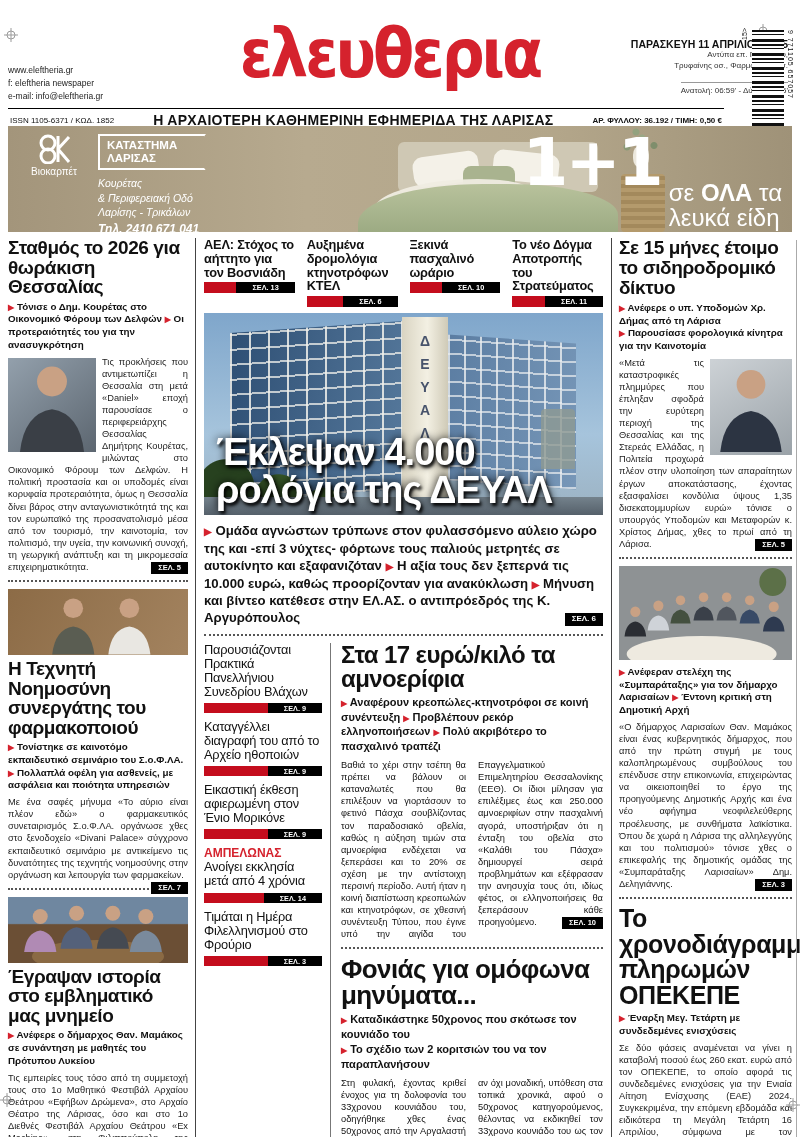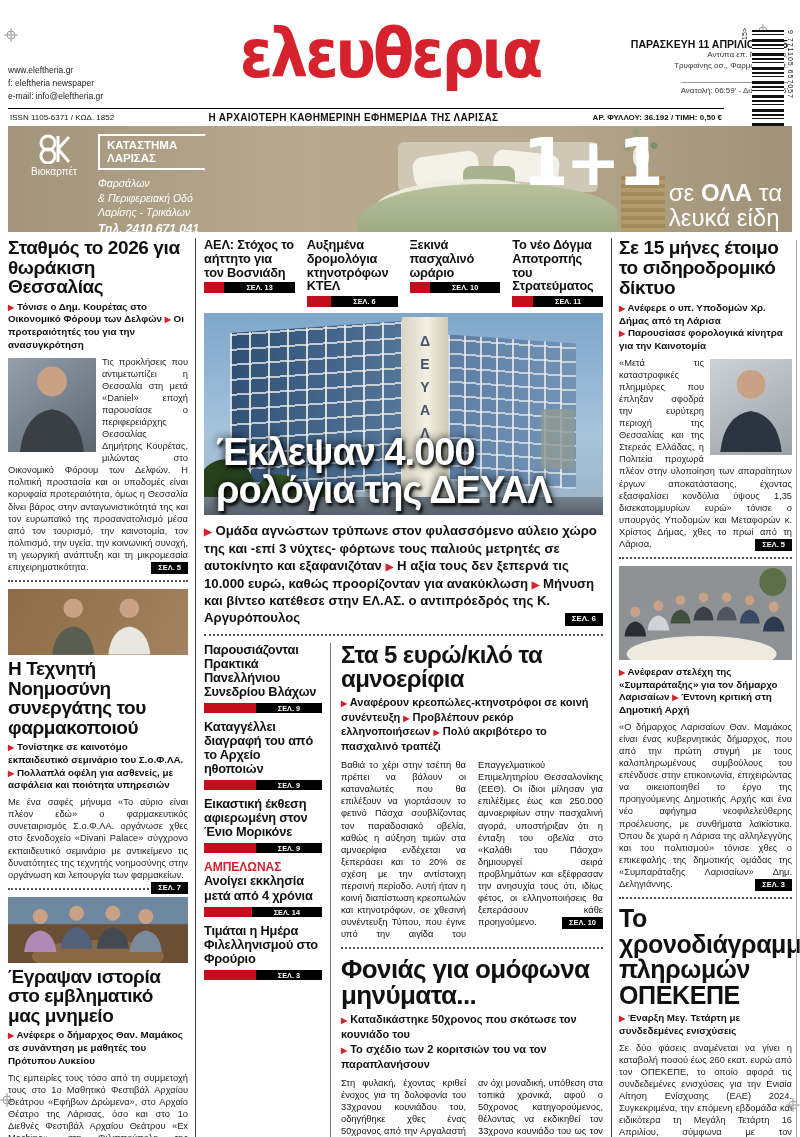--- a/index.html
+++ b/index.html
@@ -16,21 +16,21 @@
   .mh-contact { width:150px; font-size:8.5px; line-height:1.5; padding-top:38px; color:#222; }
   .mh-logo { flex:1; text-align:center; color:#d5222d; font-weight:900; font-size:60px; letter-spacing:-3px;
              transform:scaleY(1.12); line-height:.95; font-family:"DejaVu Sans", sans-serif; }
   .mh-date { width:170px; text-align:right; padding-top:12px; padding-right:4px; }
   .mh-date-main { font-size:10.5px; font-weight:700; }
   .mh-saints { font-size:8px; color:#333; line-height:1.35; }
   .mh-sun { font-size:8px; color:#333; border-top:1px solid #999; margin-top:10px; padding-top:3px; display:inline-block; }
   .mh-strip { display:flex; justify-content:space-between; align-items:center; border-top:1.5px solid #000;
               border-bottom:1.5px solid #000; margin:6px 68px 0 0; padding:3px 2px; }
   .mh-issn { font-size:8px; }
-  .mh-tagline { font-size:10px; font-weight:700; letter-spacing:.3px; }
+  .mh-tagline { font-size:14px; font-weight:700; letter-spacing:.3px; }
   .mh-issue { font-size:8px; font-weight:600; }
   .barcode { position:absolute; right:6px; top:30px; width:50px; height:96px; }
   .bc-top { font-size:7px; writing-mode:vertical-rl; transform:rotate(180deg); position:absolute; left:-3px; top:-2px; }
   .bc-stripes { position:absolute; left:8px; top:0; width:32px; height:96px;
       background:repeating-linear-gradient(180deg,#111 0 2px,#fff 2px 4px,#111 4px 5px,#fff 5px 9px,#111 9px 12px,#fff 12px 14px); }
   .bc-num { position:absolute; right:0; top:0; height:96px; writing-mode:vertical-rl; font-size:7px; letter-spacing:1px; }
 
   
   .ad { position:relative; margin:4px 8px 6px 8px; height:106px; overflow:hidden; color:#fff;
         background:linear-gradient(90deg,#a3957b,#b7aa8f 38%,#b3a68a 70%,#9f9278); }
@@ -85,21 +85,21 @@
 
   
   .ph-kouretas { float:left; width:88px; height:94px; margin:2px 6px 2px 0; background:linear-gradient(140deg,#93a0ac,#5c6670); }
   .ph-pharma { width:100%; height:66px; background:linear-gradient(120deg,#8c6b46,#a3835f); margin-bottom:4px; }
   .ph-school { width:100%; height:66px; background:linear-gradient(#6f87a0 40%,#6b4f35 42%); margin-bottom:4px; }
 
   
   .tz-row { display:grid; grid-template-columns:repeat(4,1fr); gap:12px; margin-bottom:6px; }
   .tz-title { font-size:12.8px; font-weight:700; line-height:1.08; letter-spacing:-.2px; min-height:40px; }
   .tz-bar { display:flex; background:#c40d1d; height:11px; margin-top:3px; }
-  .tz-pg { margin-left:auto; background:#000; color:#fff; font-size:7.3px; font-weight:700; padding:1px 22px; line-height:9px; }
+  .tz-pg { margin-left:auto; background:#000; color:#fff; font-size:7.3px; font-weight:700; padding:1px 16px; line-height:9px; }
 
   .ph-deyal { height:202px; background:linear-gradient(#7fa6cb 0%,#a6c4dc 60%,#9cb2c2 100%); }
   .bl-left { position:absolute; left:26px; top:14px; width:172px; height:168px; transform:skewY(-4deg);
       background:repeating-linear-gradient(90deg,rgba(240,240,235,.85) 0 2px,transparent 2px 19px),
                  repeating-linear-gradient(0deg,rgba(240,240,235,.75) 0 2px,transparent 2px 15px),
                  linear-gradient(100deg,#2e4f74,#56799c); }
   .bl-tower { position:absolute; left:198px; top:4px; width:46px; height:184px;
       background:linear-gradient(90deg,#d9d4c2,#f3f0e3 55%,#cfcab7); }
   .bl-sign { position:absolute; left:50%; transform:translateX(-50%); top:16px; writing-mode:vertical-rl; text-orientation:upright;
       font-weight:700; font-size:14px; letter-spacing:7px; color:#47536b; }
@@ -115,21 +115,21 @@
       border-radius:4px 4px 0 0; }
   .bl-road { position:absolute; left:0; bottom:0; width:100%; height:18px; background:linear-gradient(#74828c,#55606a); }
   .main-hl { position:absolute; left:12px; bottom:6px; font-weight:900; color:#fff; letter-spacing:-1px; line-height:1.0;
       font-size:38px; text-shadow:0 0 8px rgba(0,0,0,.95), 2px 3px 3px rgba(0,0,0,.85); }
   .main-bullets { font-size:13.2px; font-weight:700; line-height:1.32; margin-top:7px; }
   .main-bullets .arr { font-size:10px; }
   .main-bullets .pg { font-size:8px; margin-top:4px; }
 
   .mid { display:flex; margin-top:2px; }
   .mid-list { width:126px; padding-right:8px; }
-  .mid-item-title { font-size:12.8px; font-weight:700; line-height:1.1; letter-spacing:-.2px; }
+  .mid-item-title { font-size:12.8px; font-weight:400; line-height:1.1; letter-spacing:-.2px; }
   .mid-kicker { color:#d5222d; font-size:12px; font-weight:800; }
   .mid-bar { display:flex; background:#c40d1d; height:10px; margin:4px 0 7px 0; }
   .mid-stories { flex:1; padding-left:10px; border-left:1px solid #777; }
   h2.mid-h { font-size:24px; font-weight:900; letter-spacing:-.6px; line-height:1.0; margin-bottom:4px; }
   h2.mid-h2 { font-size:26px; }
   .mid-bullets { font-size:11px; font-weight:700; line-height:1.35; margin-bottom:5px; }
   .cols2 { columns:2; column-gap:12px; font-size:9.3px; line-height:1.3; text-align:justify; }
 
   
   h2.story-r { font-size:19px; font-weight:800; line-height:1.05; letter-spacing:-.4px; margin-bottom:4px; }
@@ -217,21 +217,21 @@
           <circle cx="11" cy="22" r="7" fill="none" stroke="#fff" stroke-width="3"></circle>
           <path d="M21 2 V28 M21 15 L32 3 M21 15 L32 28" stroke="#fff" stroke-width="3" fill="none"></path>
         </svg>
         <div class="ad-brand">Βιοκαρπέτ</div>
       </div>
       <div class="ad-flag">
         <div>ΚΑΤΑΣΤΗΜΑ</div>
         <div>ΛΑΡΙΣΑΣ</div>
       </div>
       <div class="ad-addr">
-        <div>Φαρσάλων</div>
+        <div>Κουρέτας</div>
         <div>&amp; Περιφερειακή Οδό</div>
         <div>Λαρίσης - Τρικάλων</div>
         <div class="ad-phone">Τηλ. 2410 671 041</div>
       </div>
     </div>
     <div class="ad-right">
       <div class="ad-big">1+1</div>
       <div class="ad-offer">
         <div class="ad-offer-l1">
           <span>σε</span> <b>ΟΛΑ</b> <span>τα</span>
@@ -380,21 +380,21 @@
           <div>
             <div class="mid-item-title">Τιμάται η Ημέρα Φιλελληνισμού στο Φρούριο</div>
             <div class="mid-bar">
                 <span class="tz-pg">ΣΕΛ. 3</span>
               </div>
           </div>
         </div>
 
         <div class="mid-stories">
           <div>
-            <h2 class="mid-h">Στα 5 ευρώ/κιλό τα αμνοερίφια</h2>
+            <h2 class="mid-h">Στα 17 ευρώ/κιλό τα αμνοερίφια</h2>
             <div class="mid-bullets">
               <span class="arr">▶</span> <span>Αναφέρουν κρεοπώλες-κτηνοτρόφοι σε κοινή συνέντευξη</span>
               <span class="arr">▶</span> <span>Προβλέπουν ρεκόρ ελληνοποιήσεων</span>
               <span class="arr">▶</span> <span>Πολύ ακριβότερο το πασχαλινό τραπέζι</span>
             </div>
             <div class="cols2"><span>Βαθιά το χέρι στην τσέπη θα πρέπει να βάλουν οι καταναλωτές που θα επιλέξουν να γιορτάσουν το φετινό Πάσχα σουβλίζοντας τον παραδοσιακό οβελία, καθώς η αύξηση τιμών στα αμνοερίφια ενδέχεται να ξεπεράσει και το 20% σε σχέση με την αντίστοιχη περσινή περίοδο. Αυτή ήταν η κοινή διαπίστωση κρεοπωλών και κτηνοτρόφων, σε χθεσινή συνέντευξη Τύπου, που έγινε υπό την αιγίδα του Επαγγελματικού Επιμελητηρίου Θεσσαλονίκης (ΕΕΘ). Οι ίδιοι μίλησαν για επιλέξιμες έως και 250.000 αμνοεριφίων στην πασχαλινή αγορά, υποστήριξαν ότι η ένταξη του οβελία στο «Καλάθι του Πάσχα» δημιουργεί σειρά προβλημάτων και εξέφρασαν την ανησυχία τους ότι, ιδίως φέτος, οι ελληνοποιήσεις θα ξεπεράσουν κάθε προηγούμενο.</span><span class="pg">ΣΕΛ. 10</span></div>
           </div>
           <div class="dsep"></div>
           <div>
             <h2 class="mid-h mid-h2">Φονιάς για ομόφωνα μηνύματα...</h2>

